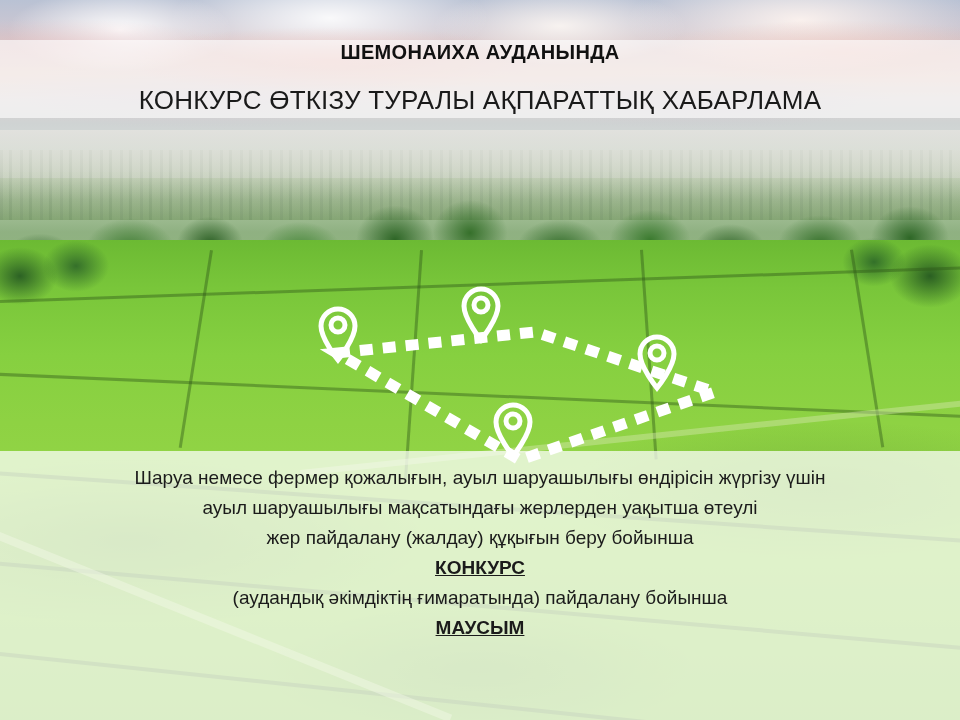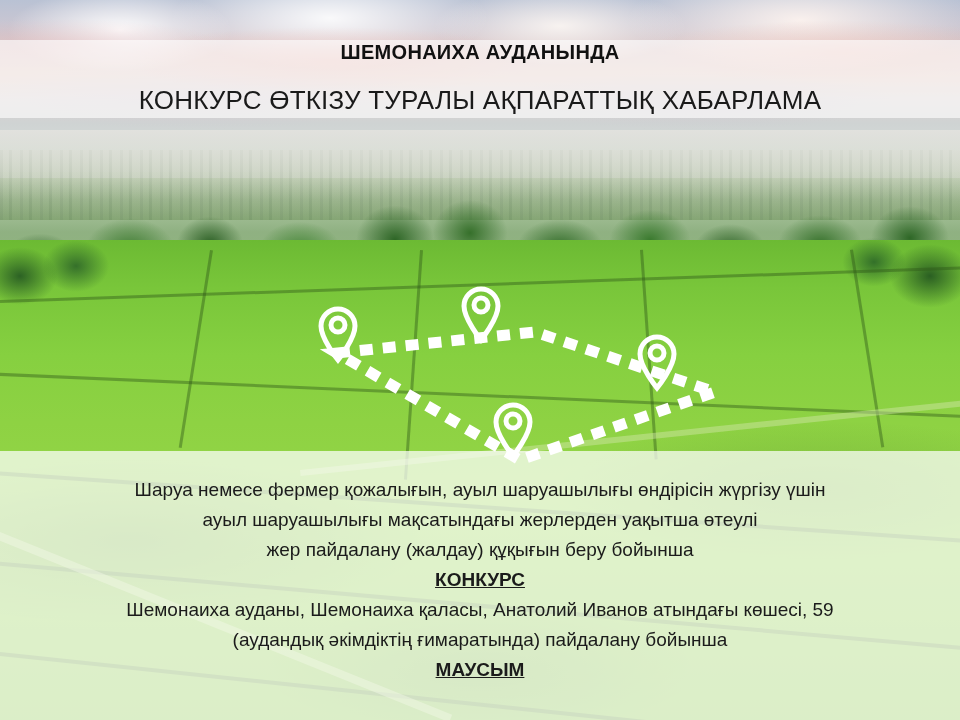--- a/index.html
+++ b/index.html
@@ -171,21 +171,21 @@
     margin-top: 4px;
   }
 
   .body-band {
     position: absolute;
     left: 0; top: 451px; width: 960px; height: 269px;
     background: rgba(255,255,255,0.72);
     display: flex;
     flex-direction: column;
     align-items: center;
-    padding-top: 24px;
+    padding-top: 12px;
     box-sizing: border-box;
   }
   .body-line {
     font-size: 19px;
     color: #1b1b1b;
     line-height: 30px;
     text-align: center;
     white-space: nowrap;
   }
   .body-line.bold { font-weight: bold; text-decoration: underline; }
@@ -265,18 +265,17 @@
   <div class="title-band">
     <div class="title-line1">ШЕМОНАИХА АУДАНЫНДА</div>
     <div class="title-line2">КОНКУРС ӨТКІЗУ ТУРАЛЫ АҚПАРАТТЫҚ ХАБАРЛАМА</div>
   </div>
 
   <div class="body-band">
     <div class="body-line">Шаруа немесе фермер қожалығын, ауыл шаруашылығы өндірісін жүргізу үшін</div>
     <div class="body-line">ауыл шаруашылығы мақсатындағы жерлерден уақытша өтеулі</div>
     <div class="body-line">жер пайдалану (жалдау) құқығын беру бойынша</div>
     <div class="body-line bold">КОНКУРС</div>
-    <div class="body-line">Шемонаиха ауданы, Шемонаиха қаласы, Анатолий Иванов атындағы көшесі, 59</div>
     <div class="body-line">(аудандық әкімдіктің ғимаратында) пайдалану бойынша</div>
     <div class="body-line bold">МАУСЫМ</div>
   </div>
 
 </div>
 
 </body></html>

